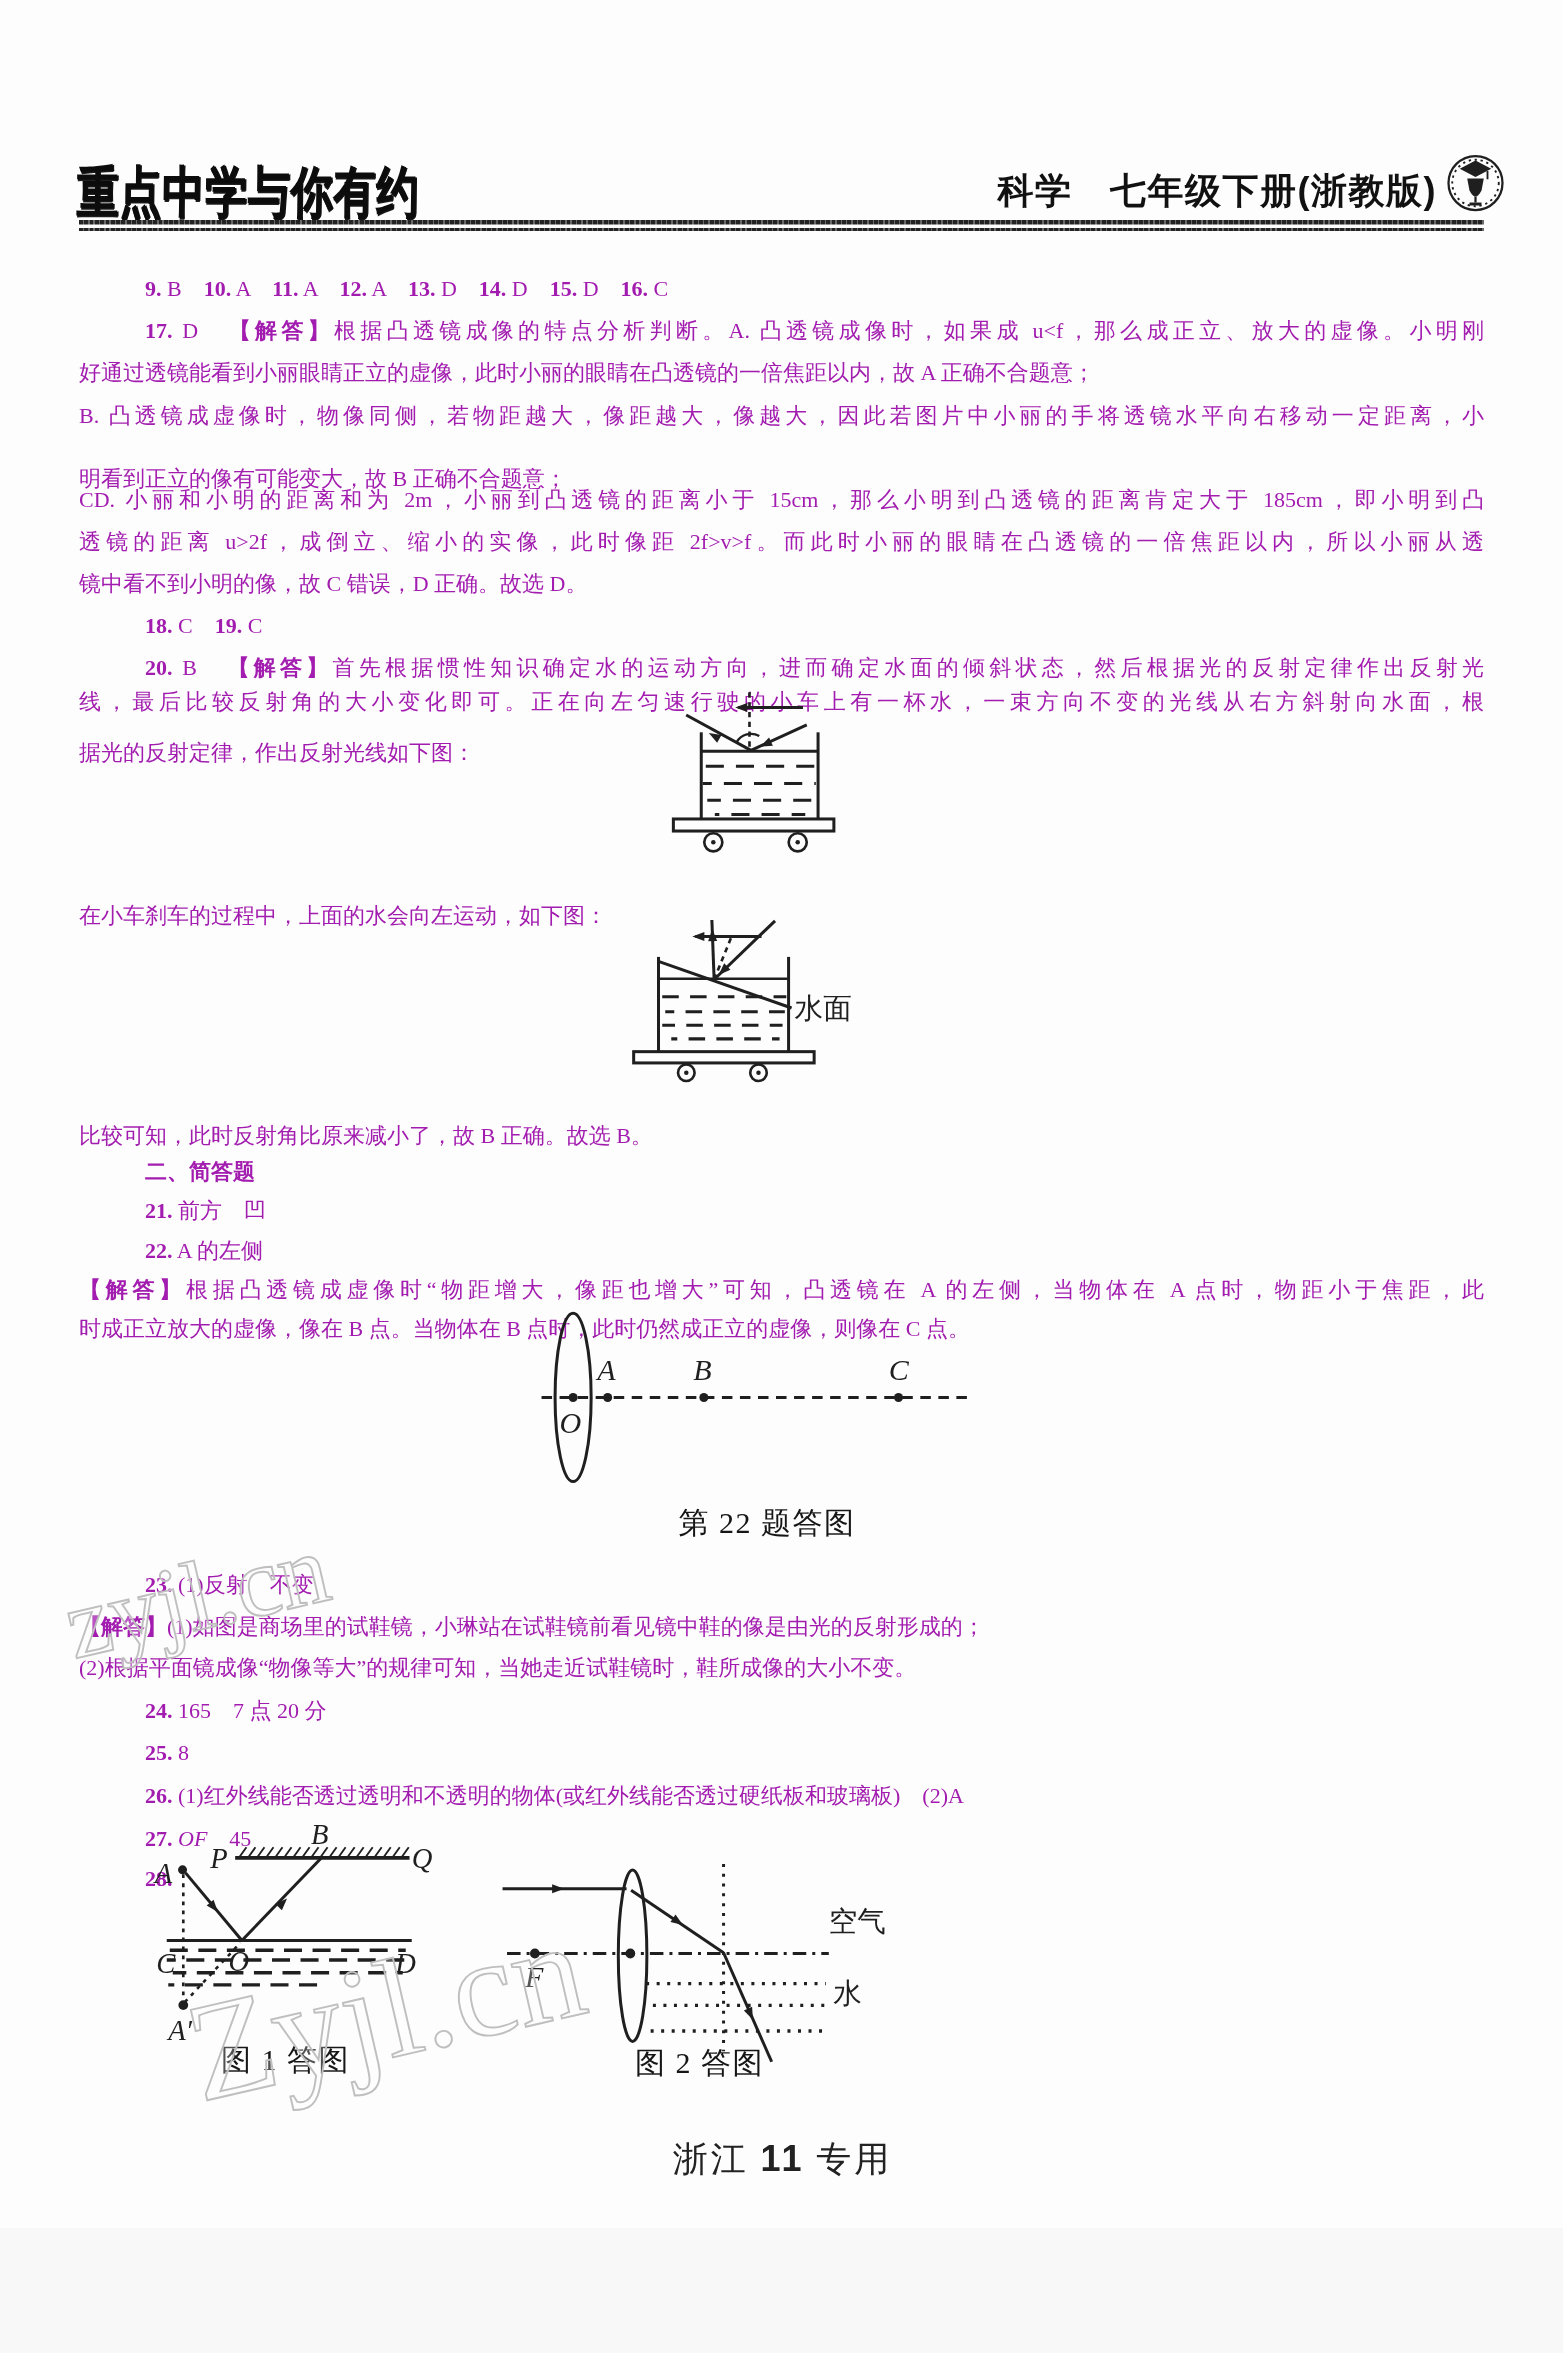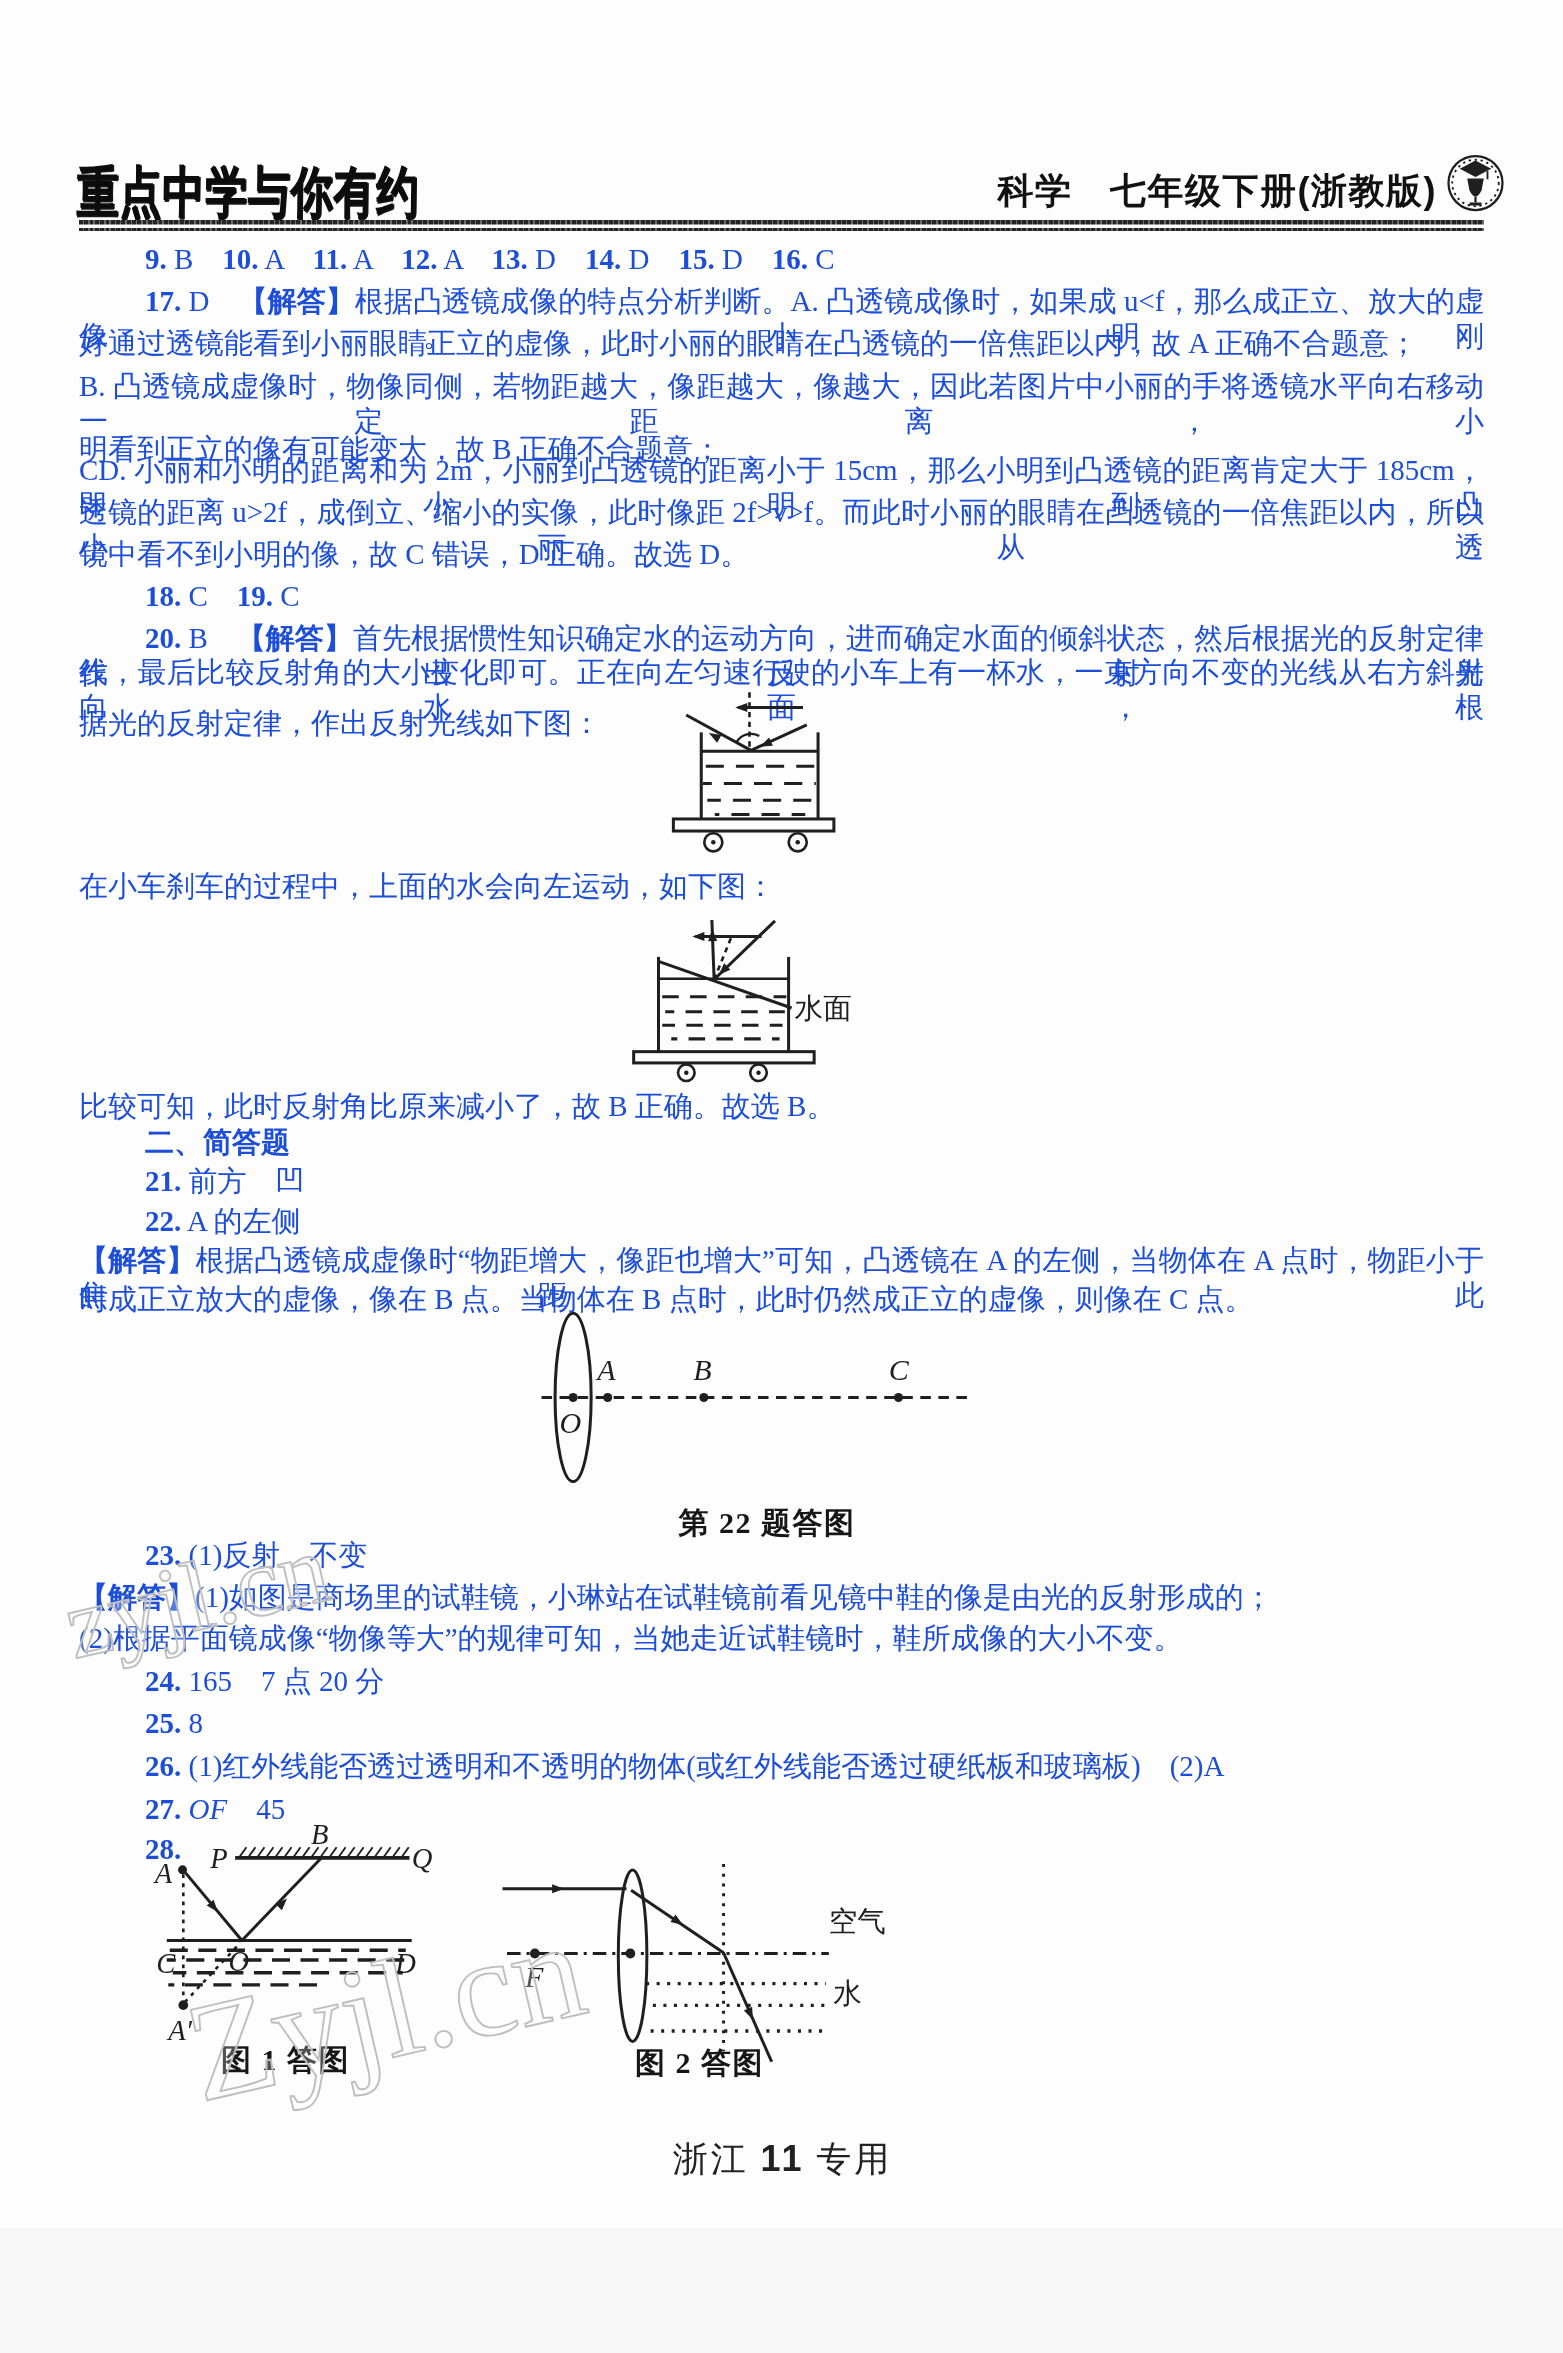--- a/index.html
+++ b/index.html
@@ -22,39 +22,38 @@
   }
   .badge{left:1446px;top:144px;}
   .hrule{
     left:79px;top:220px;width:1405px;height:10.5px;
     background:
       repeating-linear-gradient(90deg,#242424 0 3.8px,#6a6a6a 3.8px 5.3px) 0 0/100% 4.5px no-repeat,
       repeating-linear-gradient(90deg,#242424 0 3.8px,#6a6a6a 3.8px 5.3px) 0 7.5px/100% 3px no-repeat;
   }
   
   .tline{
-    position:absolute;left:79px;width:1405px;font-size:29px;line-height:35px;
-    white-space:pre-wrap;color:#1d4ed8;z-index:2;
+    position:absolute;left:79px;width:1405px;font-size:22px;line-height:35px;
+    white-space:pre-wrap;color:#a21caf;z-index:2;margin-top:29px;
   }
   .tline.ind{text-indent:66px;}
   .tline.full{text-align:justify;text-align-last:justify;}
   .tline .bold{font-weight:bold;}
   .tline .goth{font-weight:bold;font-family:"Liberation Sans","DejaVu Sans",sans-serif;letter-spacing:0px;}
   .tline .ital{font-style:italic;}
   
   svg{overflow:visible;}
   .fig{z-index:2;}
   .fig line,.fig path,.fig ellipse,.fig circle,.fig rect{stroke:#1f1f1f;fill:none;}
   .fig .fill{fill:#1f1f1f;stroke:none;}
   .fig text{fill:#1f1f1f;stroke:none;font-family:"Liberation Serif","DejaVu Serif",serif;}
   .fig text.it{font-style:italic;}
   .caption{
     position:absolute;text-align:center;font-size:30px;color:#161616;z-index:3;
     letter-spacing:1.5px;
-    font-weight:bold;
   }
   
   .wm{
     position:absolute;font-family:"Liberation Serif","DejaVu Serif",serif;
     color:rgba(255,255,255,0.25);-webkit-text-stroke:1.9px #bfbfbf;
     z-index:4;transform-origin:left top;pointer-events:none;
   }
   .wm1{left:54px;top:1571px;font-size:99px;transform:rotate(-13deg);}
   .wm2{left:172px;top:1977px;font-size:140px;transform:rotate(-13deg);}
   

